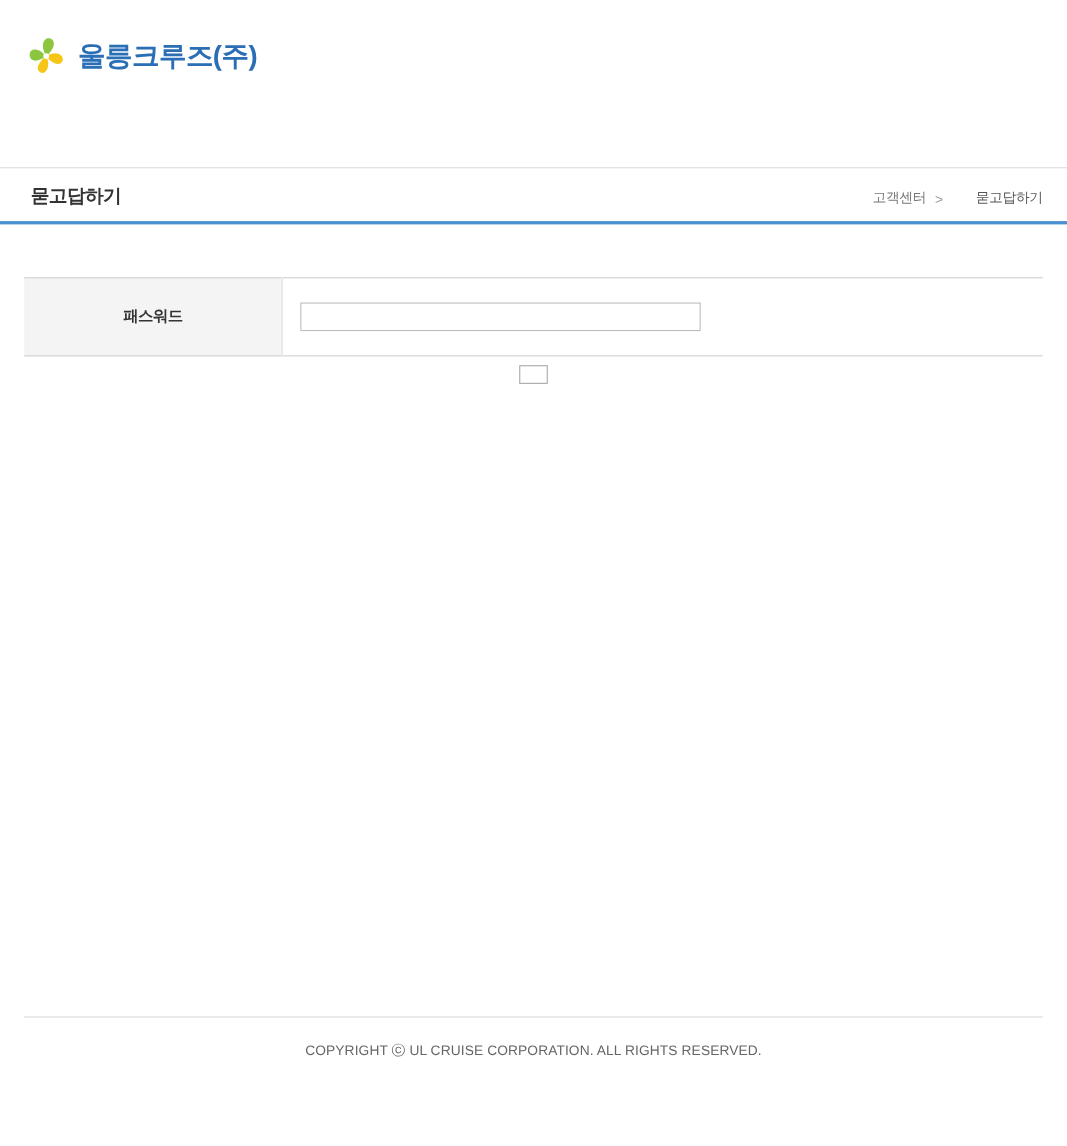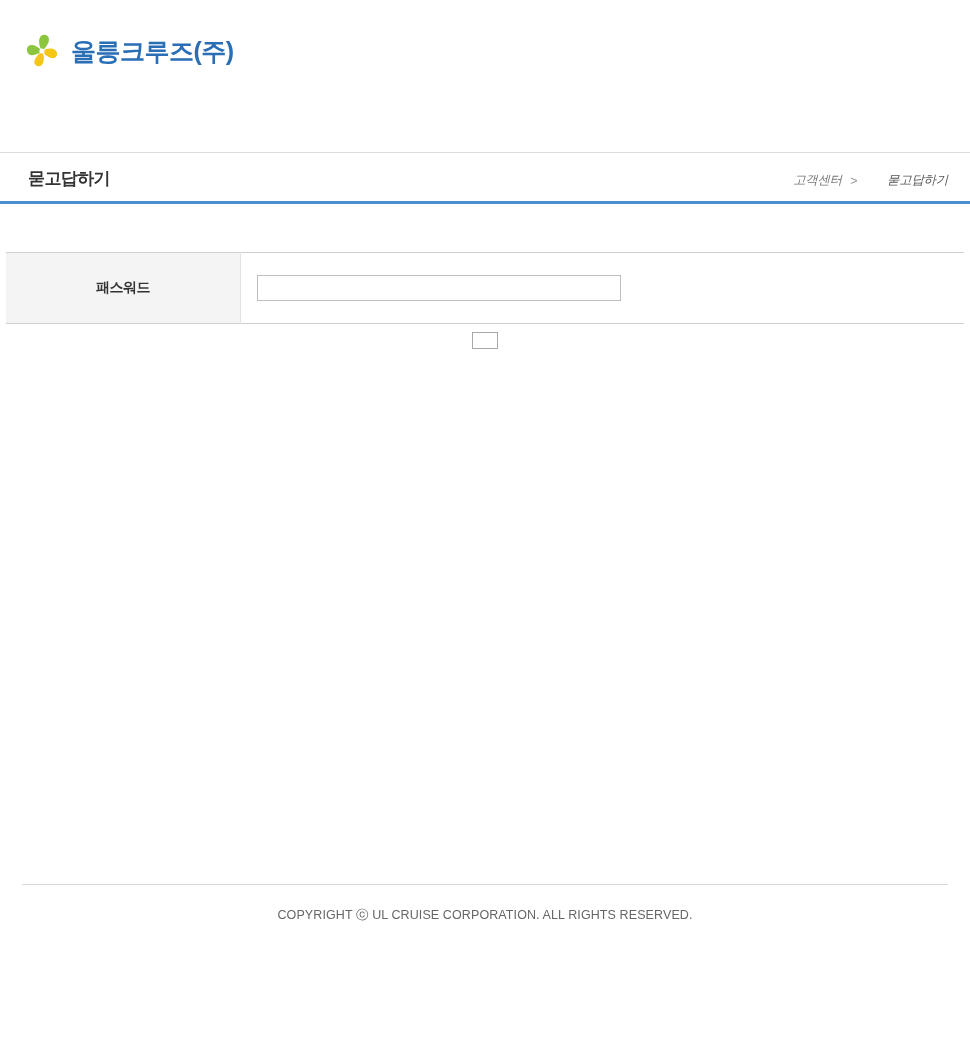--- a/index.html
+++ b/index.html
@@ -79,35 +79,34 @@
   .breadcrumb {
     position: absolute;
     right: 22px;
     top: 19px;
     font-size: 12.5px;
     color: #777777;
     letter-spacing: -0.3px;
     display: flex;
     align-items: center;
     gap: 6px;
-    font-style: italic;
   }
   .breadcrumb .sep {
     color: #999999;
     padding: 0 2px;
   }
   .breadcrumb .crumb-last {
     color: #555555;
     margin-left: 22px;
   }
 
   
   .content {
     position: relative;
-    padding: 0 6px;
+    padding: 0 22px;
     box-sizing: border-box;
   }
   .spacer-top {
     height: 48px;
   }
 
   .pw-table {
     width: 100%;
     border-collapse: collapse;
     border-top: 1px solid #cfcfcf;
@@ -162,21 +161,21 @@
     color: #333333;
     cursor: pointer;
     box-sizing: border-box;
   }
 
   
   .footer {
     position: absolute;
     left: 0;
     right: 0;
-    top: 884px;
+    top: 924px;
     height: 106px;
   }
   .footer-rule {
     position: absolute;
     left: 22px;
     right: 22px;
     top: 0;
     height: 1px;
     background: #d8d8d8;
   }

